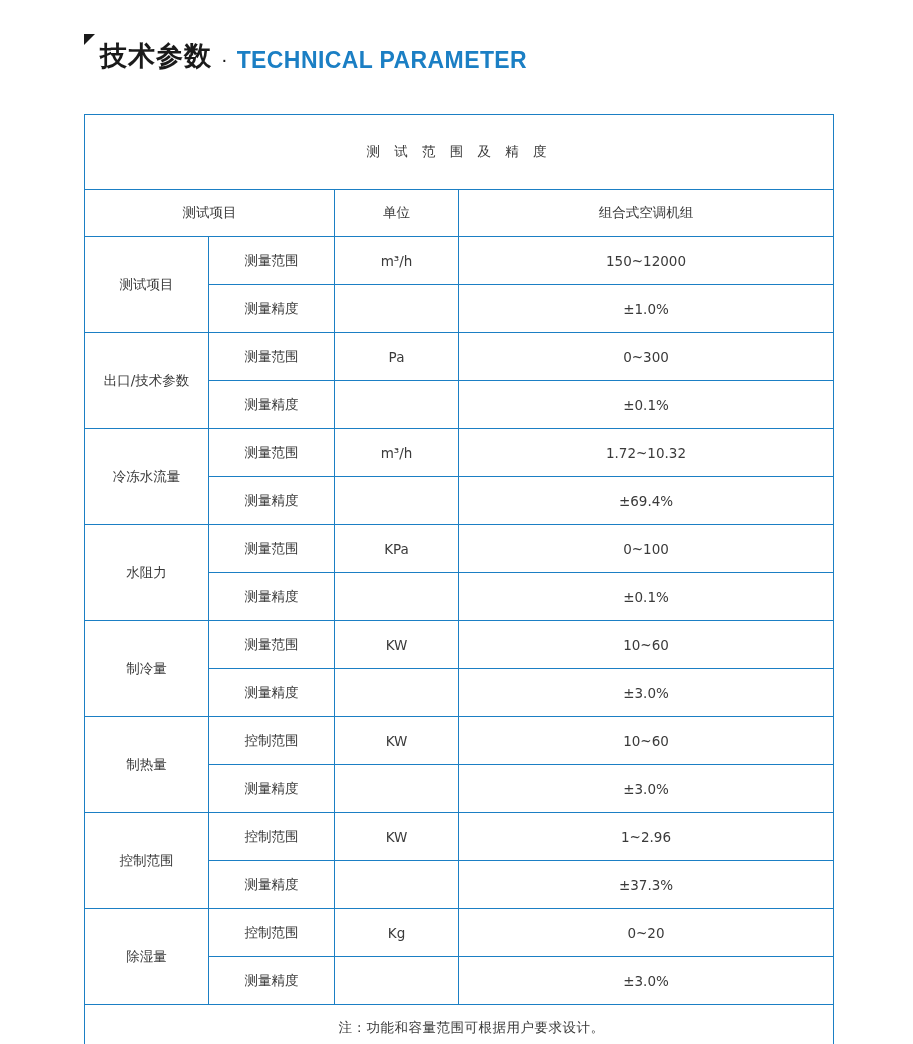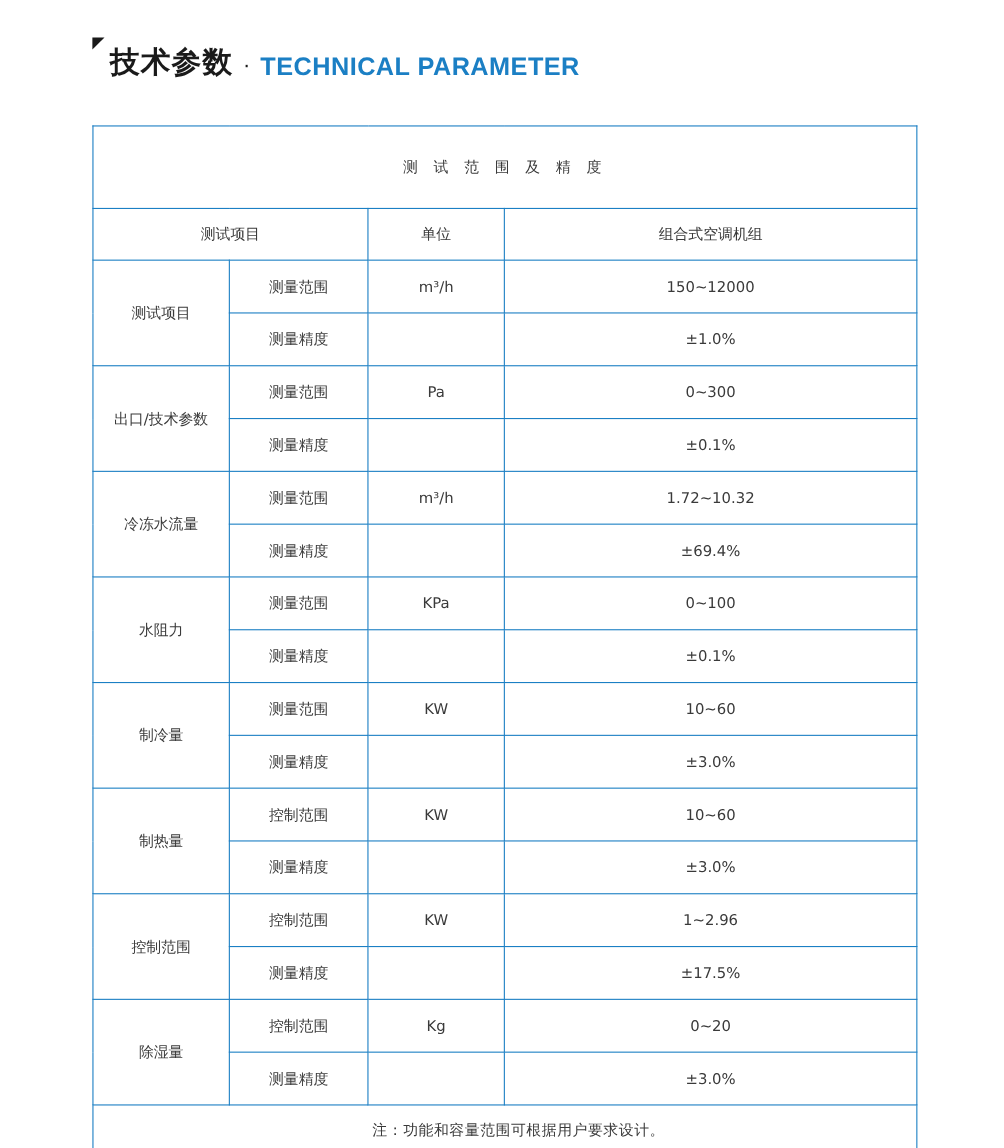--- a/index.html
+++ b/index.html
@@ -198,21 +198,21 @@
         </tr>
         <tr>
           <td class="group-cell" rowspan="2">控制范围</td>
           <td class="row-cell">控制范围</td>
           <td class="row-cell">KW</td>
           <td class="row-cell">1~2.96</td>
         </tr>
         <tr>
           <td class="row-cell">测量精度</td>
           <td class="row-cell"></td>
-          <td class="row-cell">±17.5%</td>
+          <td class="row-cell">±37.3%</td>
         </tr>
         <tr>
           <td class="group-cell" rowspan="2">除湿量</td>
           <td class="row-cell">控制范围</td>
           <td class="row-cell">Kg</td>
           <td class="row-cell">0~20</td>
         </tr>
         <tr>
           <td class="row-cell">测量精度</td>
           <td class="row-cell"></td>

